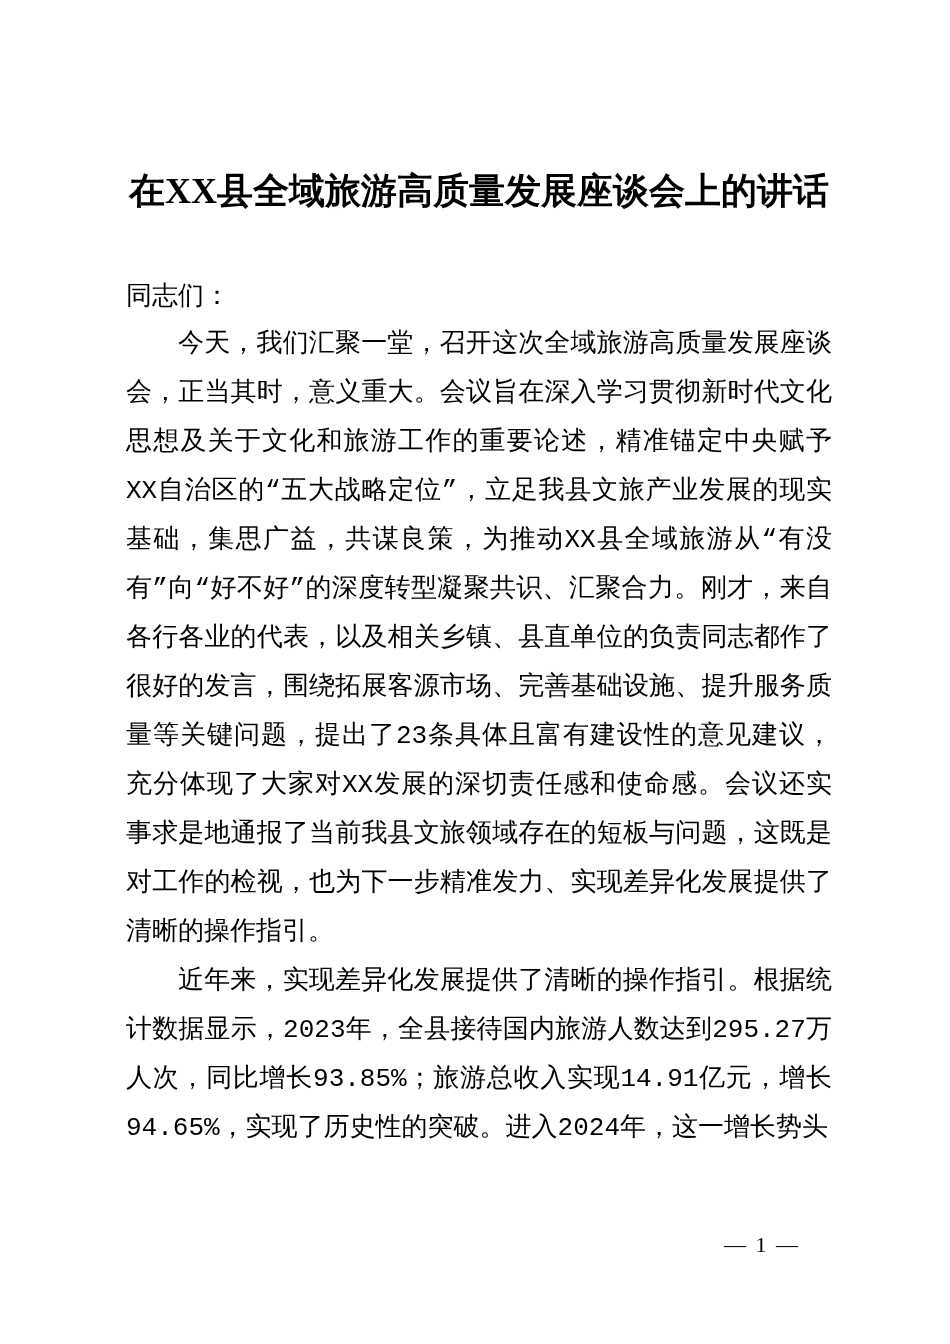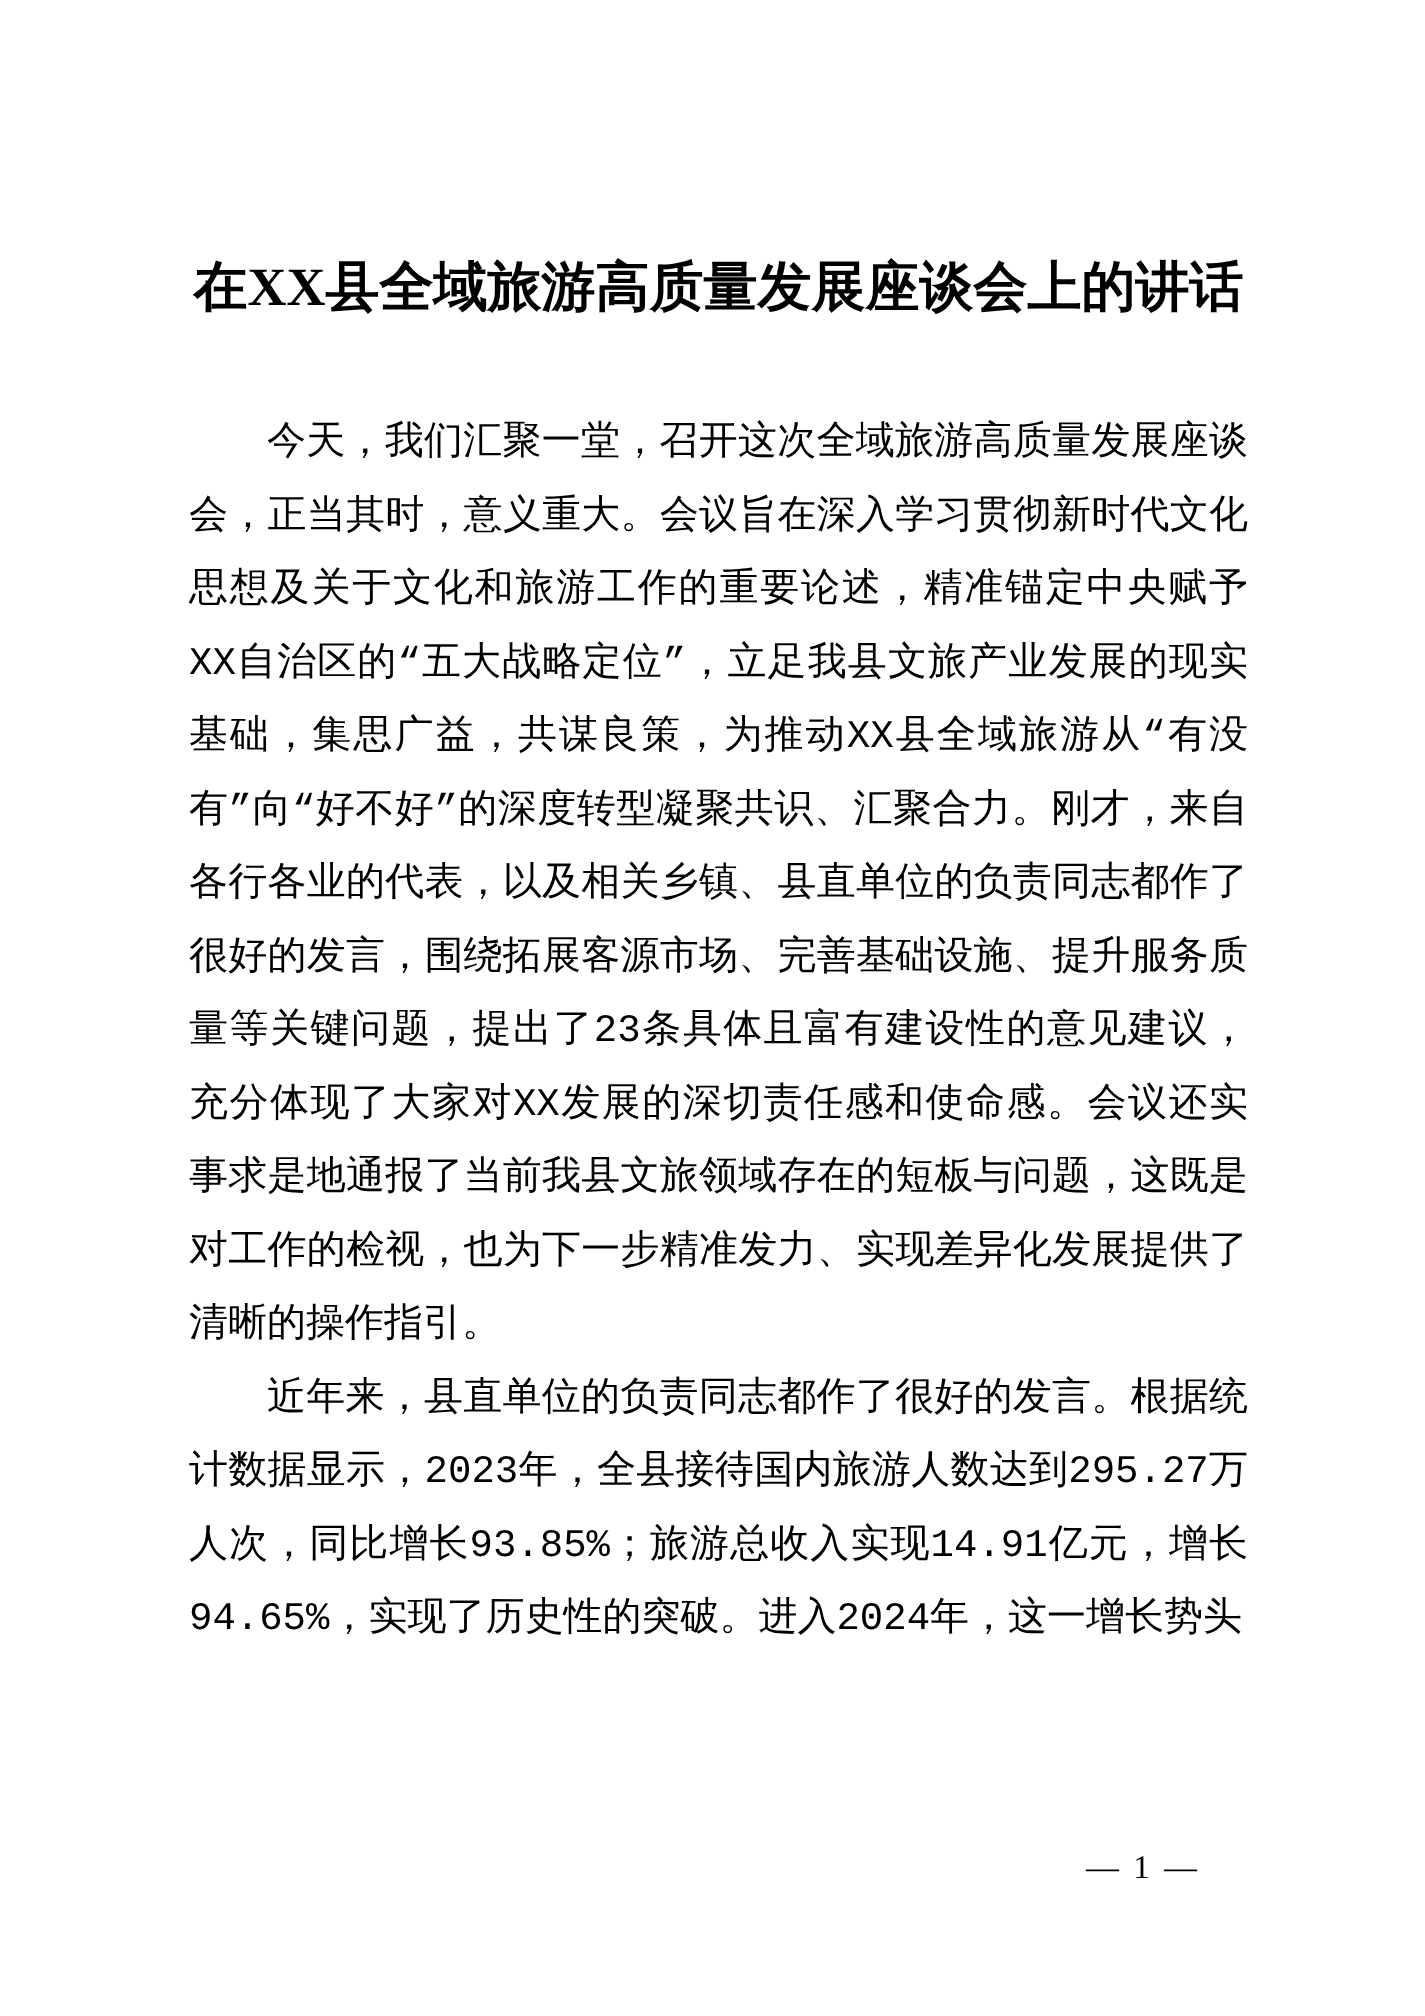--- a/index.html
+++ b/index.html
@@ -50,21 +50,22 @@
   }
 </style>
 </head>
 <body>
 
 <div class="page">
 
   <h1 class="doc-title">在XX县全域旅游高质量发展座谈会上的讲话</h1>
 
   <div class="body-text">
+    <p class="salutation">同志们：</p>
 
     <p class="para">今天，我们汇聚一堂，召开这次全域旅游高质量发展座谈会，正当其时，意义重大。会议旨在深入学习贯彻新时代文化思想及关于文化和旅游工作的重要论述，精准锚定中央赋予XX自治区的“五大战略定位”，立足我县文旅产业发展的现实基础，集思广益，共谋良策，为推动XX县全域旅游从“有没有”向“好不好”的深度转型凝聚共识、汇聚合力。刚才，来自各行各业的代表，以及相关乡镇、县直单位的负责同志都作了很好的发言，围绕拓展客源市场、完善基础设施、提升服务质量等关键问题，提出了23条具体且富有建设性的意见建议，充分体现了大家对XX发展的深切责任感和使命感。会议还实事求是地通报了当前我县文旅领域存在的短板与问题，这既是对工作的检视，也为下一步精准发力、实现差异化发展提供了清晰的操作指引。</p>
 
-    <p class="para">近年来，县直单位的负责同志都作了很好的发言。根据统计数据显示，2023年，全县接待国内旅游人数达到295.27万人次，同比增长93.85%；旅游总收入实现14.91亿元，增长94.65%，实现了历史性的突破。进入2024年，这一增长势头</p>
+    <p class="para">近年来，实现差异化发展提供了清晰的操作指引。根据统计数据显示，2023年，全县接待国内旅游人数达到295.27万人次，同比增长93.85%；旅游总收入实现14.91亿元，增长94.65%，实现了历史性的突破。进入2024年，这一增长势头</p>
   </div>
 
   <div class="page-number">— 1 —</div>
 
 </div>
 
 </body></html>

